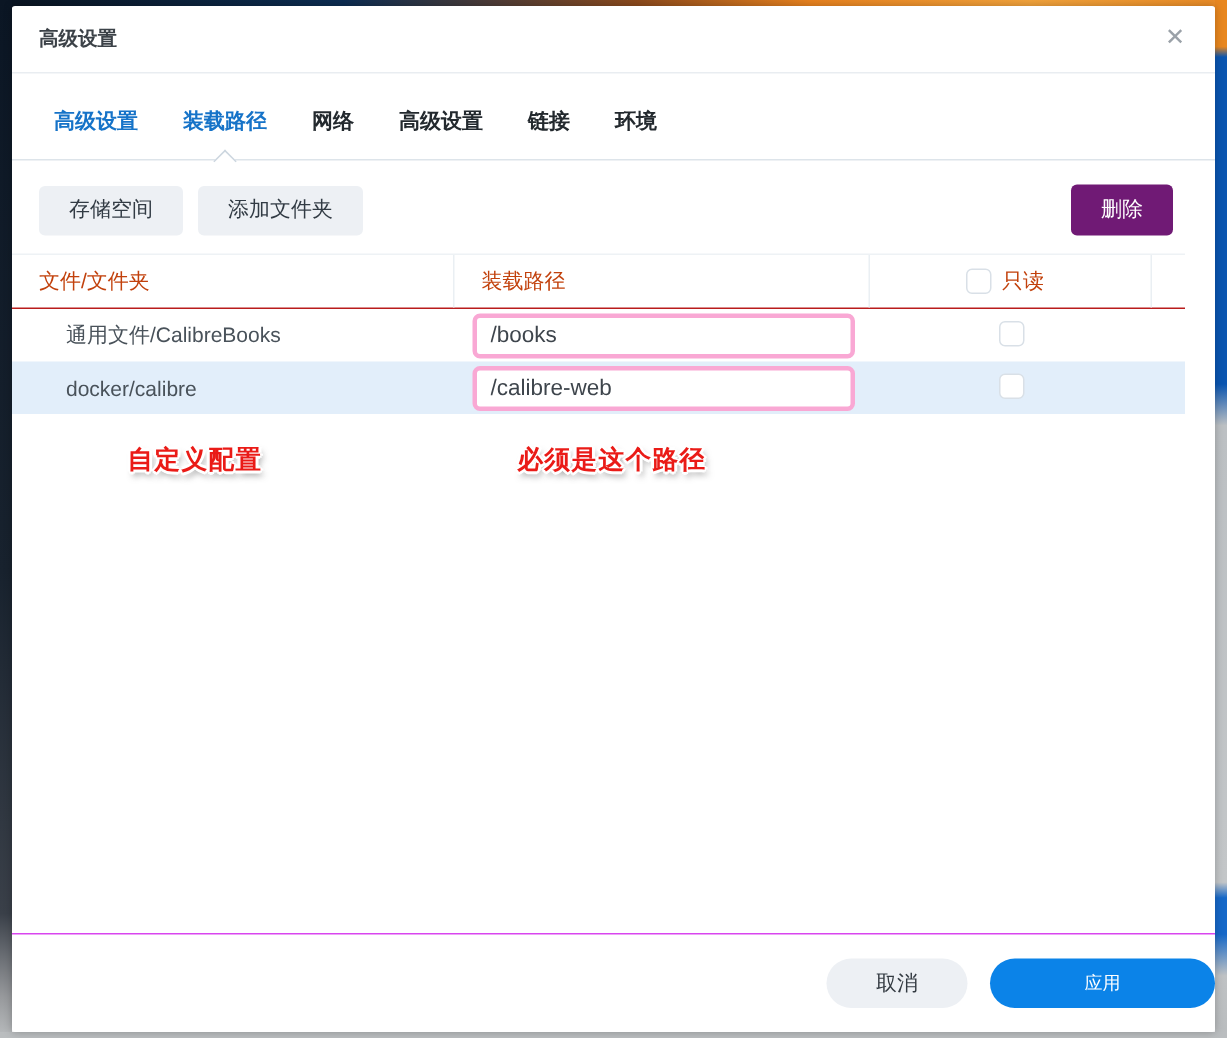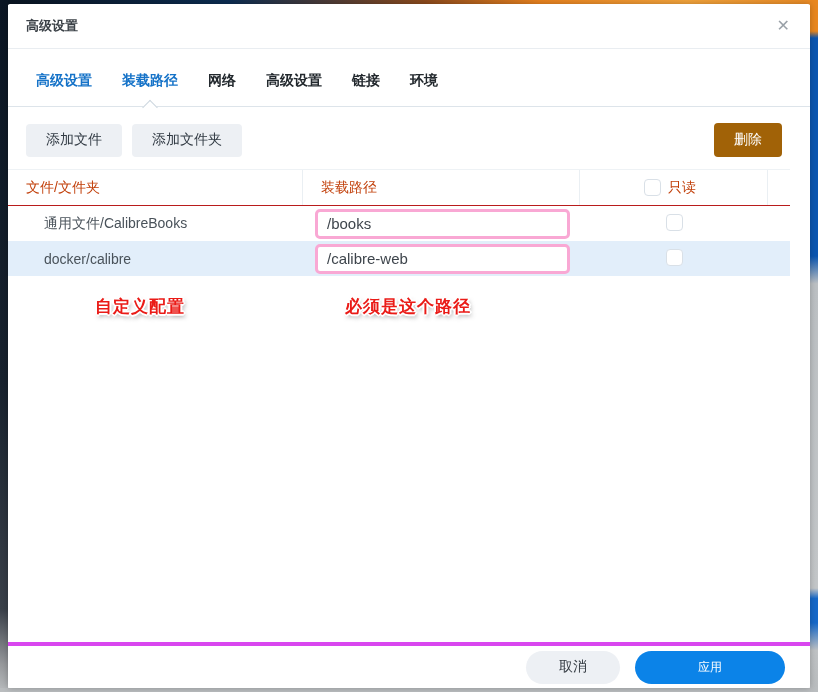--- a/index.html
+++ b/index.html
@@ -27,21 +27,21 @@
   .tabs { display:flex; gap:30px; padding:22px 0 16px 28px; border-bottom:1px solid #dde4ea; position:relative; }
   .tab { font-size:14px; font-weight:bold; color:#23292e; cursor:pointer; position:relative; line-height:19px; }
   .tab.blue { color:#1673c8; }
   .tab .notch { position:absolute; left:50%; bottom:-23px; width:11px; height:11px; background:#fff;
                 transform:translateX(-50%) rotate(45deg);
                 border-left:1px solid #ccd6df; border-top:1px solid #ccd6df; }
 
   .toolbar { display:flex; align-items:center; padding:16px 28px 12px 18px; }
   .btn-flat { background:#edf0f4; border:none; border-radius:4px; height:33px; padding:0 20px;
               font-family:inherit; font-size:14px; color:#323b44; cursor:pointer; margin-right:10px; }
-  .btn-danger { background:#a16207; border:none; border-radius:4px; height:34px; width:68px;
+  .btn-danger { background:#701a75; border:none; border-radius:4px; height:34px; width:68px;
                 font-family:Liberation Sans, sans-serif; font-size:14px; color:#fff; cursor:pointer; margin-left:auto; margin-right:0; }
 
   .table { width:782px; border-top:1px solid #eef2f5; font-size:14px; }
   .thead { display:grid; grid-template-columns:295px 277px 188px 1fr; height:36px;
            border-bottom:1px solid #b91c1c; color:#c2410c; }
   .thead .cell { display:flex; align-items:center; padding-left:18px; border-right:1px solid #eaeff3; }
   .thead .cell:last-child { border-right:none; }
   .thead .cell.ro { padding-left:64px; gap:7px; }
   .row { display:grid; grid-template-columns:295px 277px 188px 1fr; height:35px; align-items:center; color:#49525a; }
   .row.selected { background:#e2eefa; }
@@ -49,25 +49,25 @@
   .mount-input { width:255px; height:30px; margin-left:12px; border:3px solid #f9a8d4; border-radius:5px;
                  padding:0 9px; font-family:inherit; font-size:15px; color:#3e454c; background:#fff; outline:none; }
   .checkbox { width:17px; height:17px; background:#fff; border:1px solid #d9e0e7; border-radius:4px;
               display:inline-block; cursor:pointer; }
   .row .cb-wrap { padding-left:86px; }
 
   .annotation { position:absolute; font-size:17px; font-weight:bold; color:#ea1b17; letter-spacing:1px;
                 text-shadow:-2px 0 0 #fff, 2px 0 0 #fff, 0 -2px 0 #fff, 0 2px 0 #fff,
                             -1px -1px 0 #fff, 1px 1px 0 #fff, -1px 1px 0 #fff, 1px -1px 0 #fff,
                             2px 3px 4px rgba(60,60,60,.55); }
-  .anno-1 { left:87px; top:291px; }
+  .anno-1 { left:77px; top:291px; }
   .anno-2 { left:337px; top:291px; }
 
-  .footer { position:absolute; left:0; right:0; bottom:0; height:46px; border-top:4px solid #d946ef;
-            display:flex; align-items:center; justify-content:flex-end; padding-right:25px; gap:15px; }
+  .footer { position:absolute; left:0; right:0; bottom:0; height:66px; border-top:1px solid #d946ef;
+            display:flex; align-items:center; justify-content:flex-end; gap:15px; }
   .btn-cancel { background:#edf0f4; border:none; border-radius:17px; width:94px; height:33px;
                 font-family:inherit; font-size:14px; color:#333a41; cursor:pointer; }
   .btn-apply { background:#0b83e8; border:none; border-radius:17px; width:150px; height:33px;
                font-family:inherit; font-size:12px; color:#fff; cursor:pointer; }
 </style>
 </head>
 <body>
 
 <div class="bg-top"></div>
 <div class="bg-left"></div>
@@ -84,21 +84,21 @@
   <div class="tabs">
     <span class="tab blue">高级设置</span>
     <span class="tab blue"><span>装载路径</span><span class="notch"></span></span>
     <span class="tab">网络</span>
     <span class="tab">高级设置</span>
     <span class="tab">链接</span>
     <span class="tab">环境</span>
   </div>
 
   <div class="toolbar">
-    <button class="btn-flat">添加文件</button>
+    <button class="btn-flat">存储空间</button>
     <button class="btn-flat">添加文件夹</button>
     <button class="btn-danger">删除</button>
   </div>
 
   <div class="table">
     <div class="thead">
       <div class="cell">文件/文件夹</div>
       <div class="cell">装载路径</div>
       <div class="cell ro">
         <span class="checkbox"></span>

